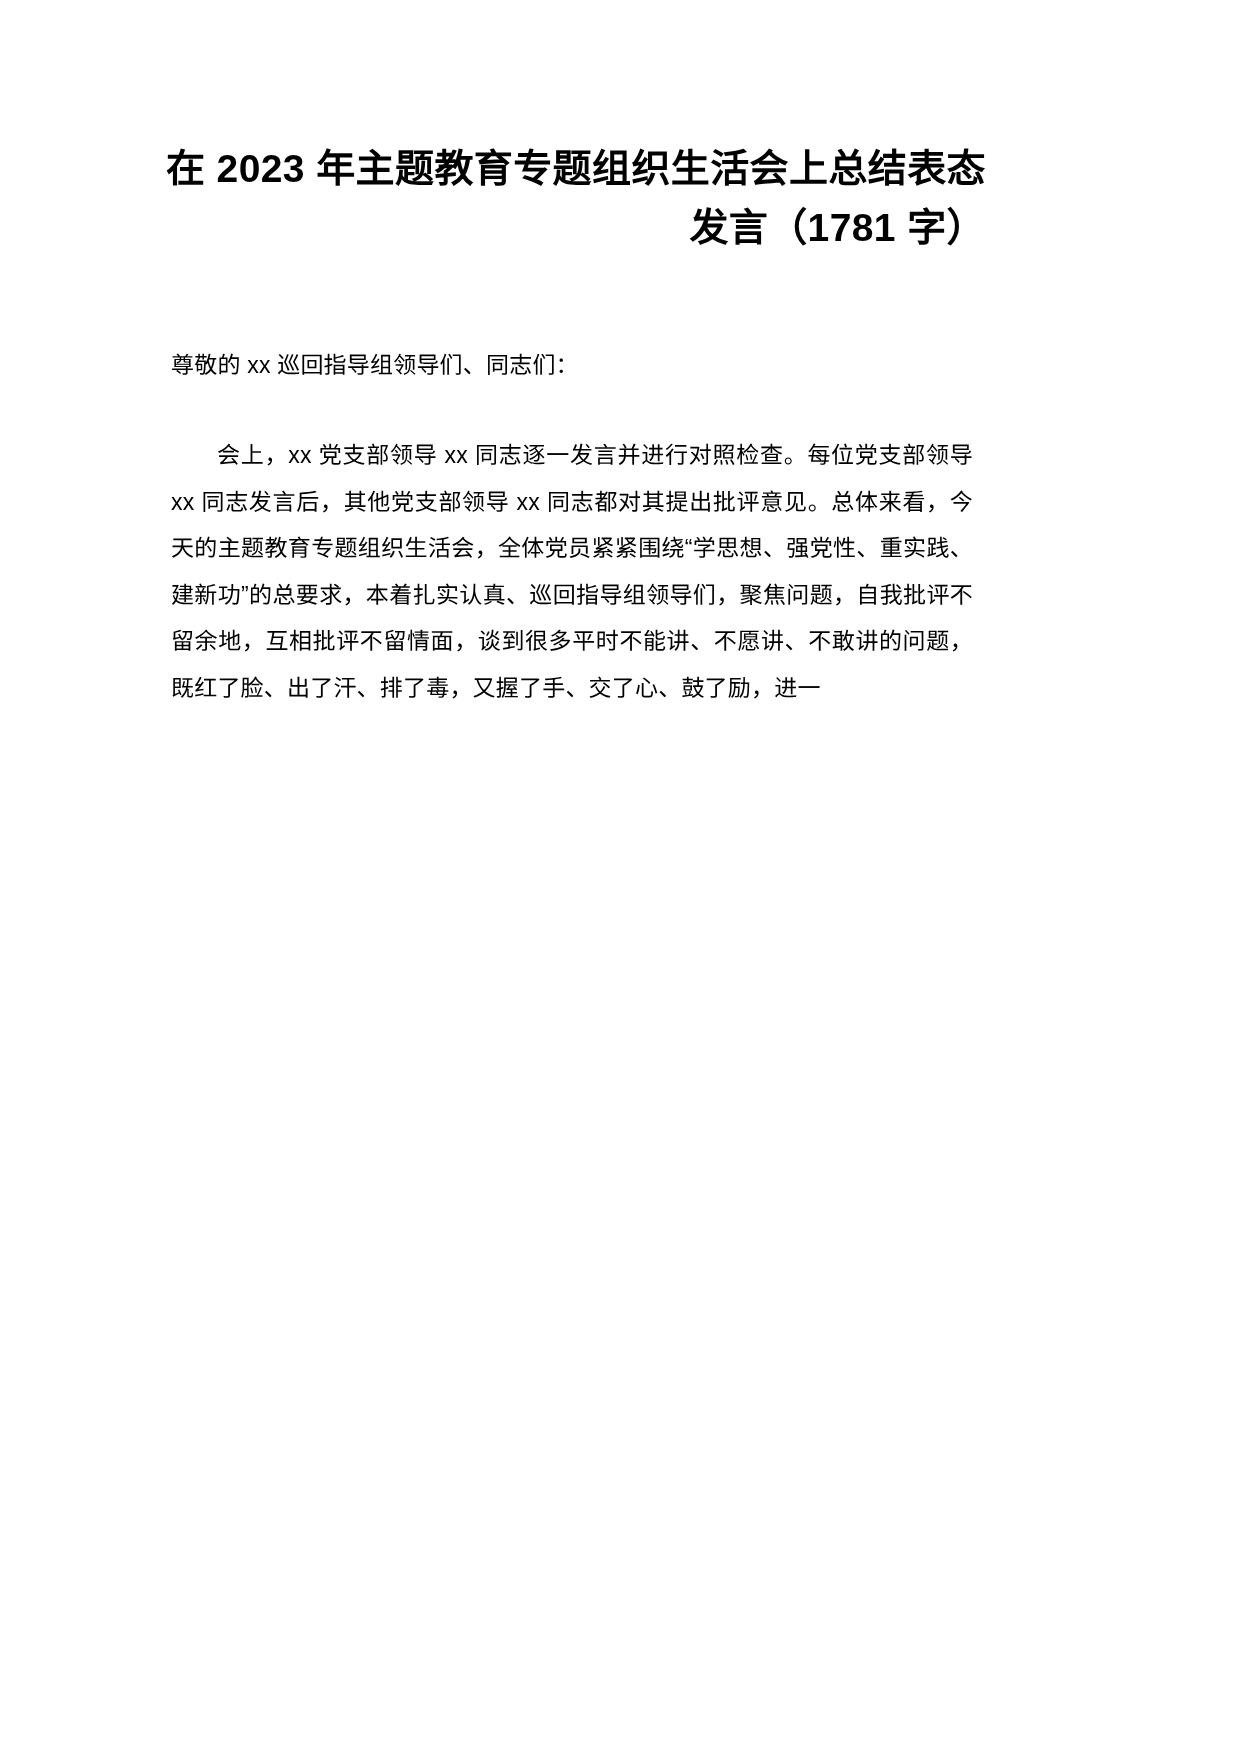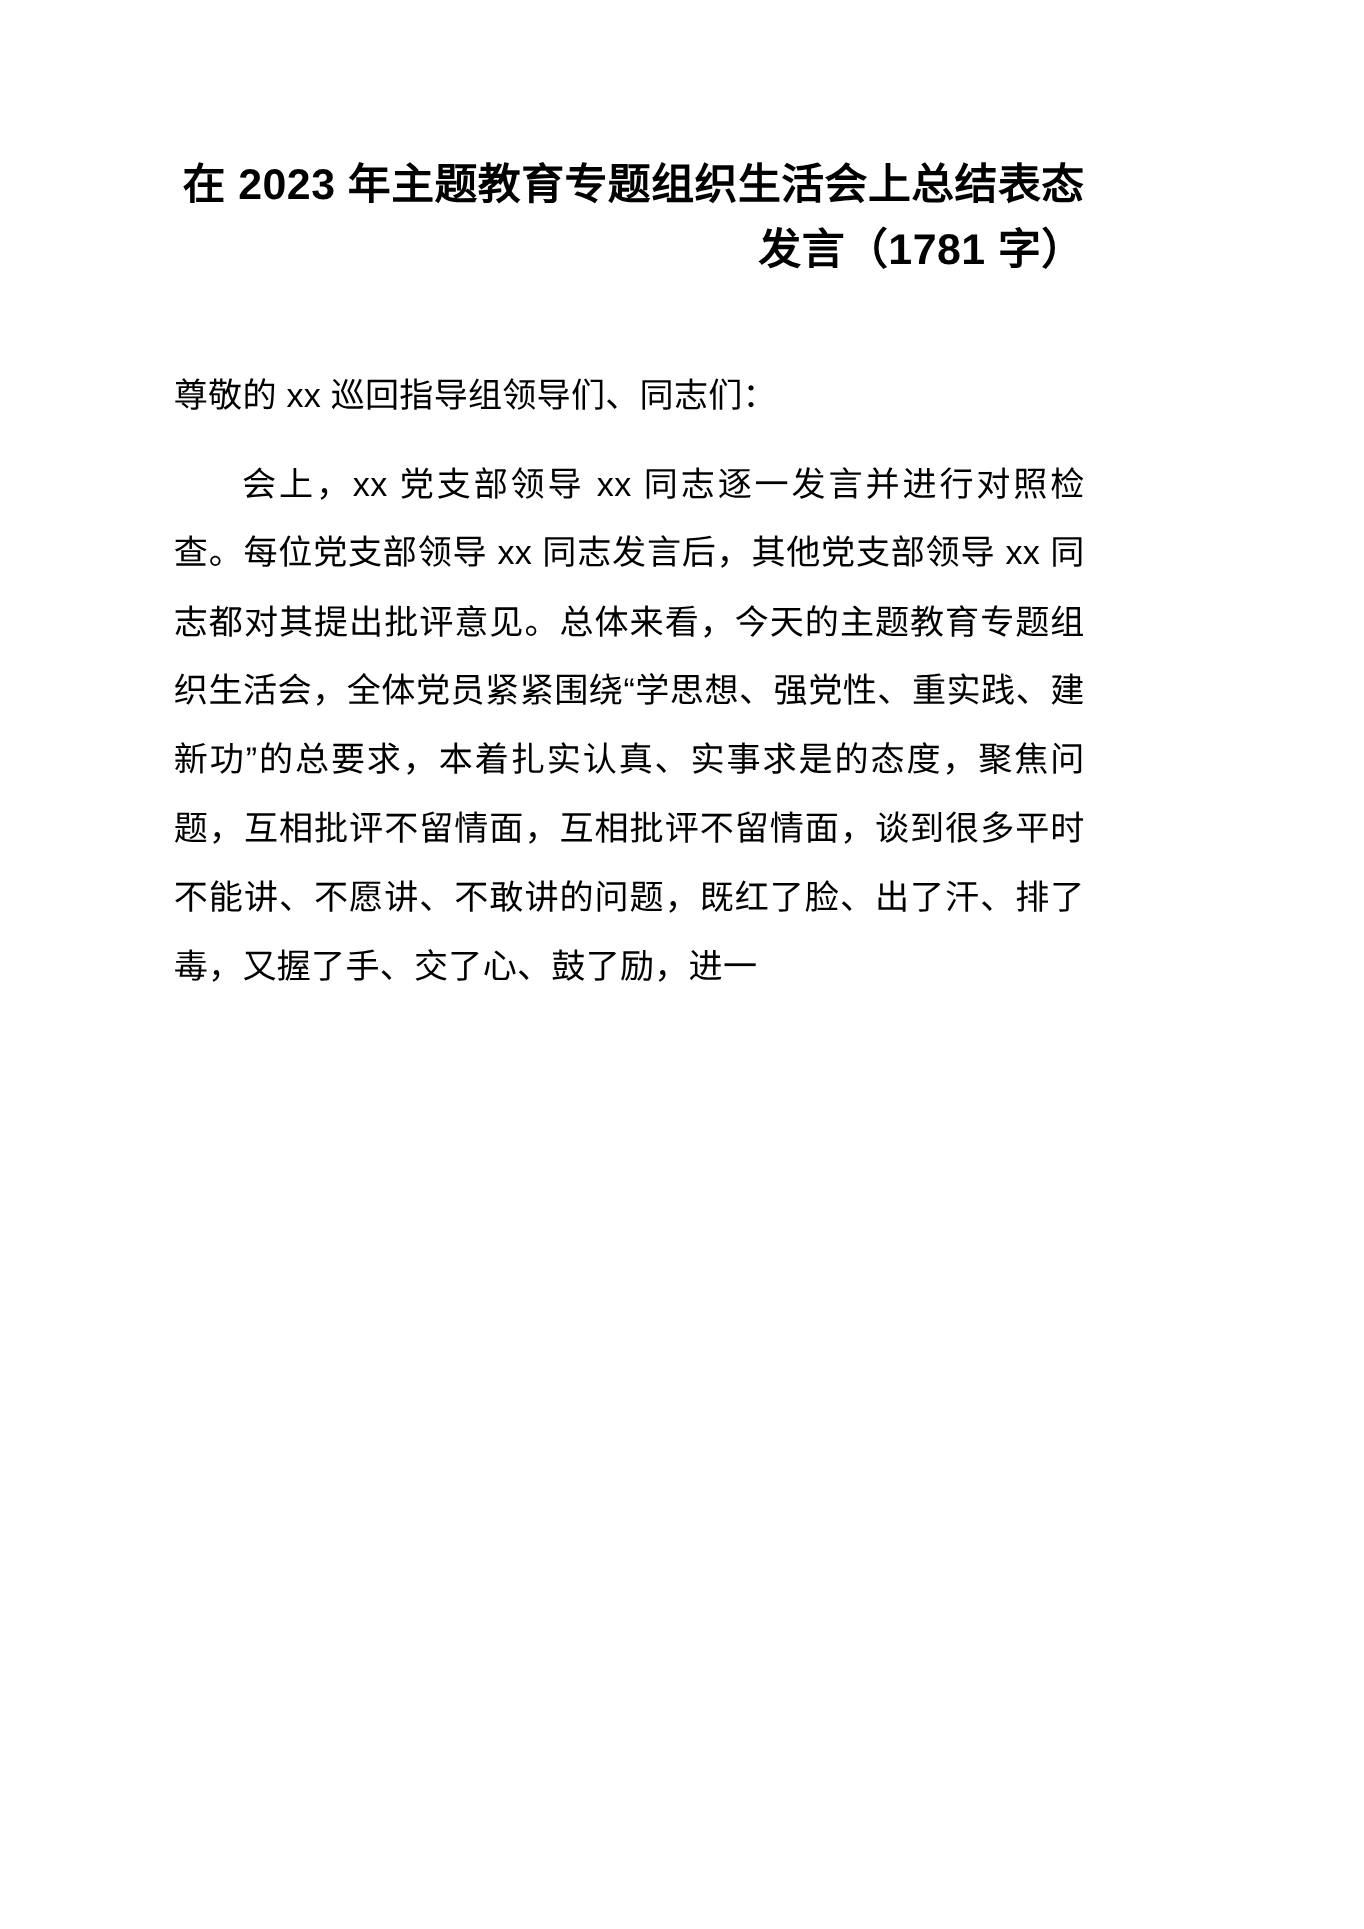--- a/index.html
+++ b/index.html
@@ -32,25 +32,25 @@
     line-height: 1.50;
     letter-spacing: 0.4px;
     margin: 0 0 0 0;
     text-align: right;
     word-break: break-all;
   }
   .title-spacer {
     height: 72px;
   }
   .doc-para {
-    font-size: 31px;
+    font-size: 23px;
     font-weight: 400;
     line-height: 2.02;
     letter-spacing: 0.2px;
-    margin: 0;
+    margin: 13px;
     text-align: justify;
     text-justify: inter-ideograph;
     word-break: break-all;
   }
   .doc-para.indent {
     text-indent: 2em;
   }
   .para-gap {
     height: 18px;
   }
@@ -63,16 +63,16 @@
 
     <h1 class="doc-title">在 2023 年主题教育专题组织生活会上总结表态发言（1781 字）</h1>
 
     <div class="title-spacer"></div>
 
     <p class="doc-para">尊敬的 xx 巡回指导组领导们、同志们：</p>
 
 
     <div class="para-gap"></div>
 
-    <p class="doc-para indent">会上，xx 党支部领导 xx 同志逐一发言并进行对照检查。每位党支部领导 xx 同志发言后，其他党支部领导 xx 同志都对其提出批评意见。总体来看，今天的主题教育专题组织生活会，全体党员紧紧围绕“学思想、强党性、重实践、建新功”的总要求，本着扎实认真、实事求是的态度，聚焦问题，互相批评不留情面，互相批评不留情面，谈到很多平时不能讲、不愿讲、不敢讲的问题，既红了脸、出了汗、排了毒，又握了手、交了心、鼓了励，进一</p>
+    <p class="doc-para indent">会上，xx 党支部领导 xx 同志逐一发言并进行对照检查。每位党支部领导 xx 同志发言后，其他党支部领导 xx 同志都对其提出批评意见。总体来看，今天的主题教育专题组织生活会，全体党员紧紧围绕“学思想、强党性、重实践、建新功”的总要求，本着扎实认真、巡回指导组领导们，聚焦问题，自我批评不留余地，互相批评不留情面，谈到很多平时不能讲、不愿讲、不敢讲的问题，既红了脸、出了汗、排了毒，又握了手、交了心、鼓了励，进一</p>
 
   </div>
 </div>
 
 </body></html>

